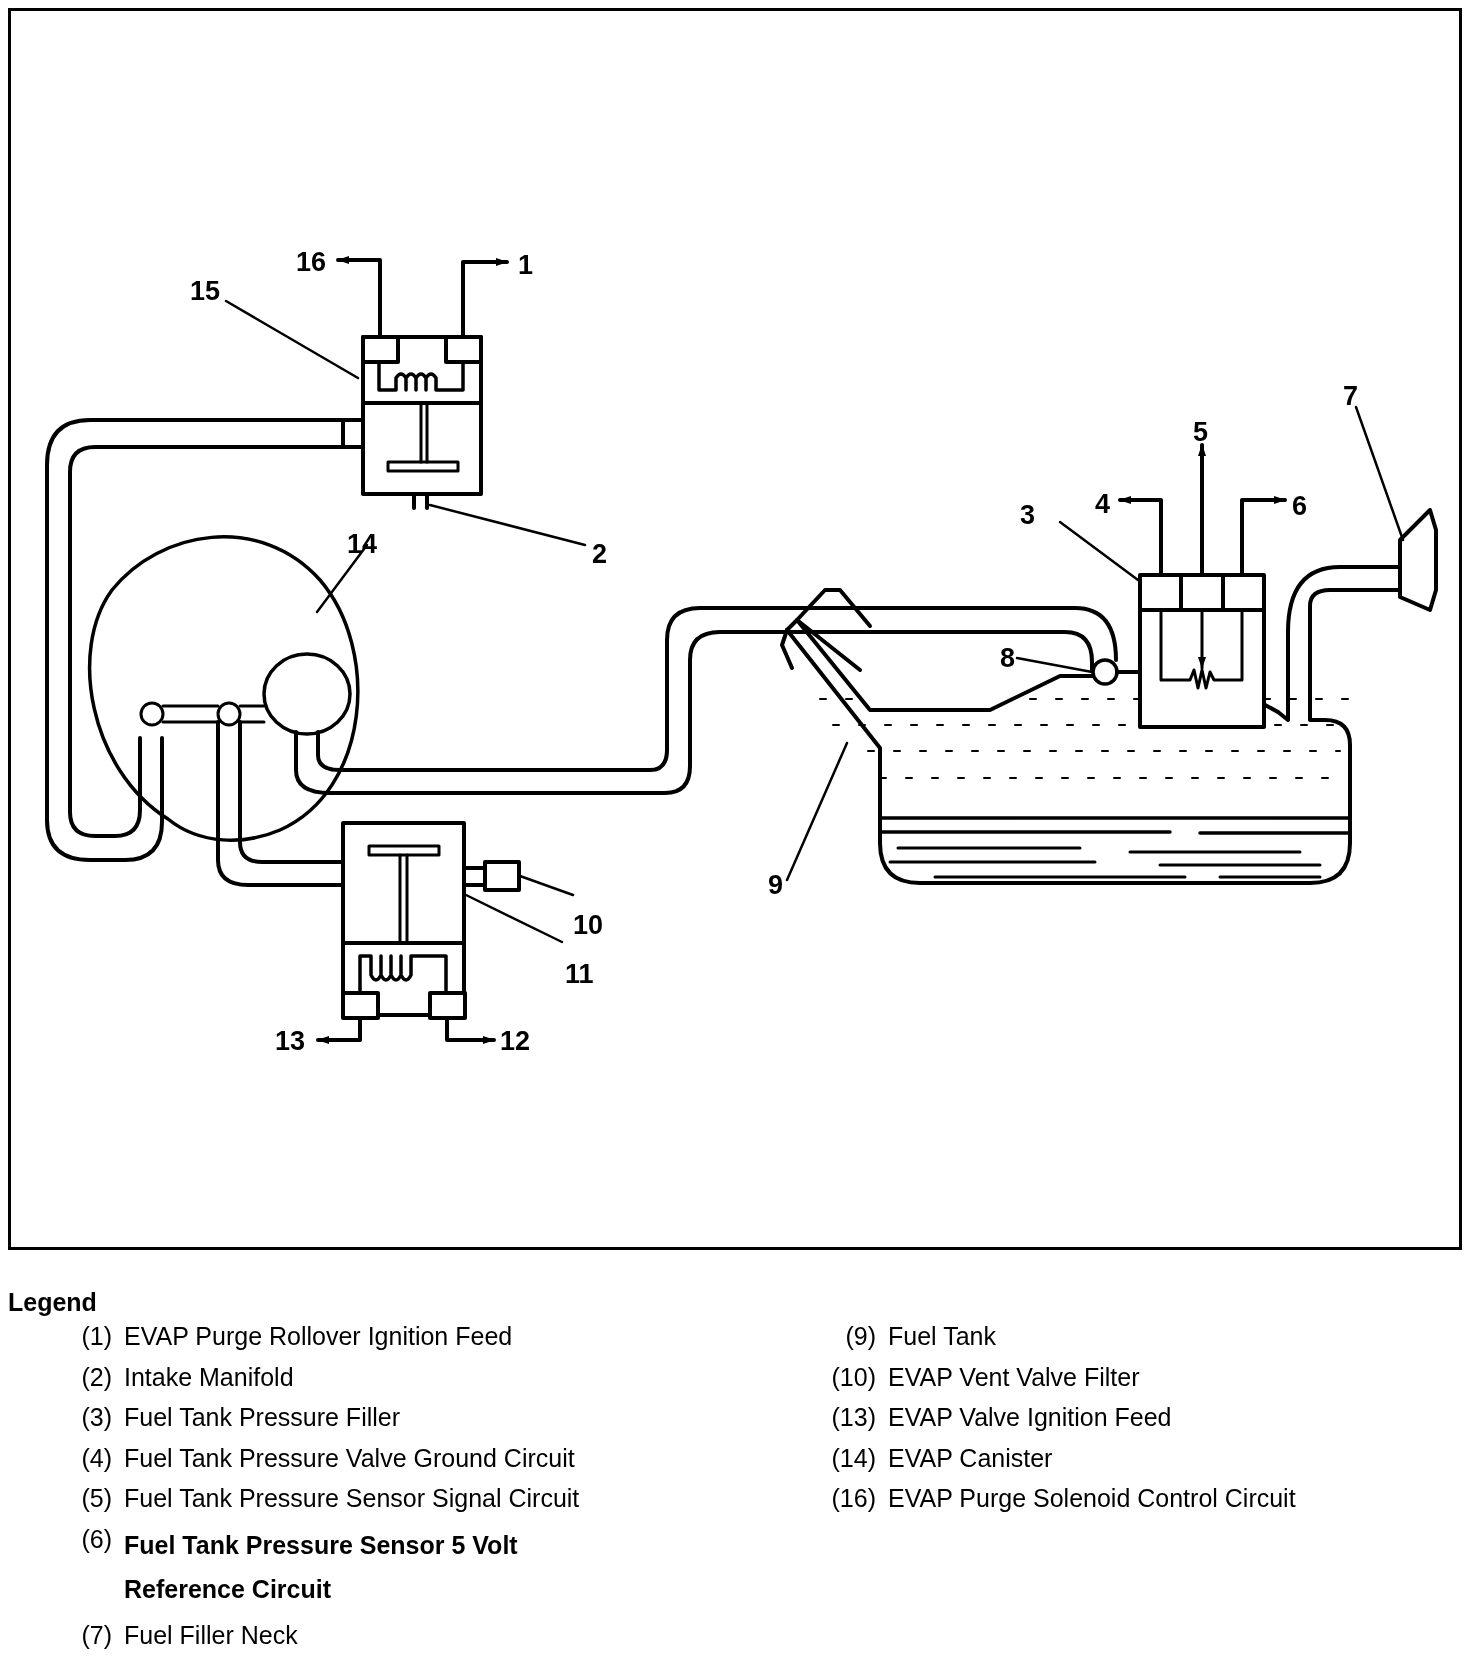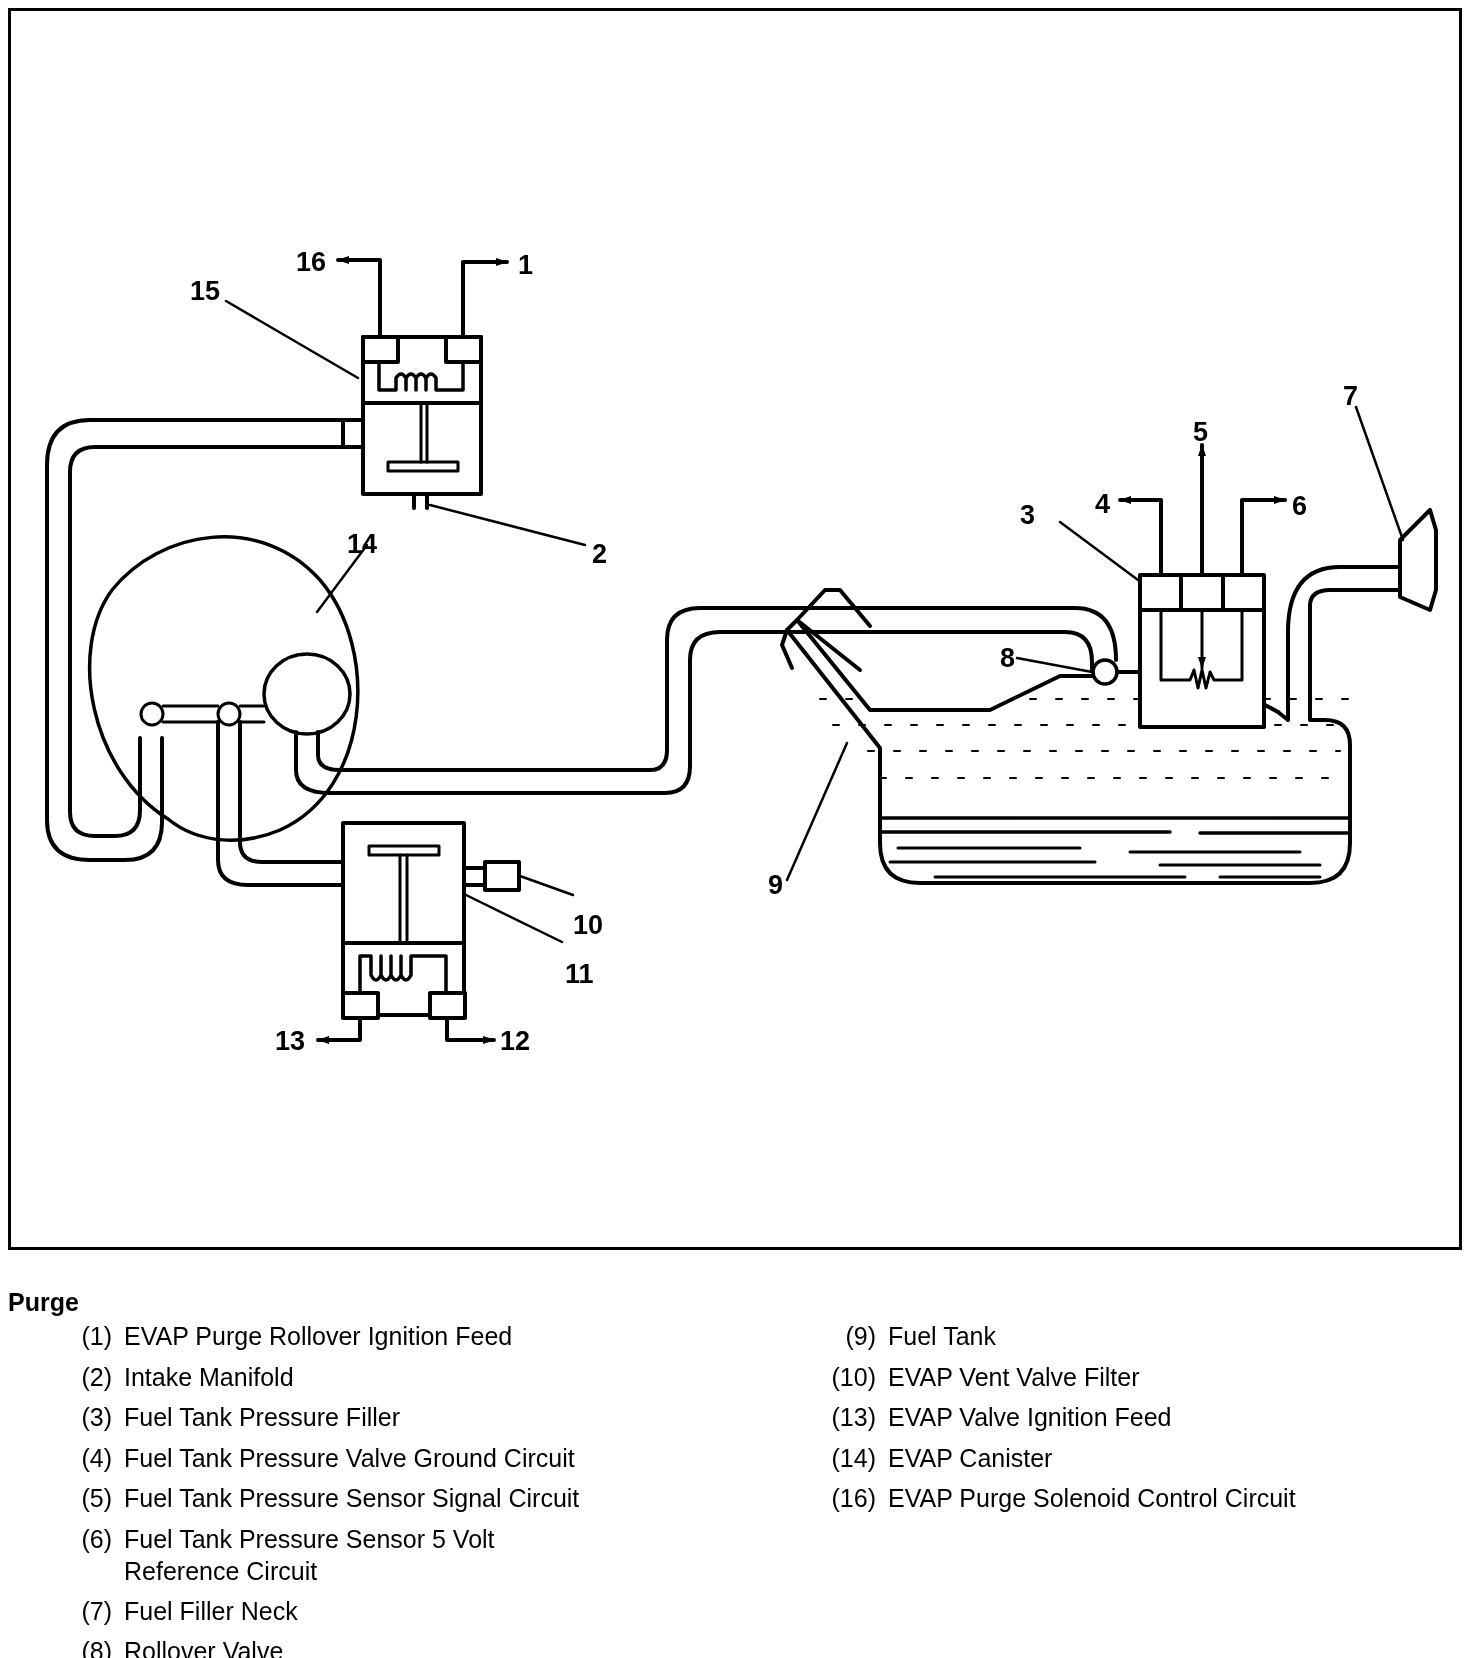--- a/index.html
+++ b/index.html
@@ -11,21 +11,21 @@
   #diagram .lbl { font-family: "Liberation Sans", sans-serif; font-weight: bold; font-size: 27px; fill: #000; }
   #legend-title { position: absolute; left: 8px; top: 1288px; font-weight: bold; font-size: 25px; }
   .legend-col { position: absolute; top: 1316px; font-size: 25px; line-height: 40.5px; }
   .legend-col .item { display: flex; }
   .legend-col .num { text-align: right; display: inline-block; }
   .legend-col .txt { display: inline-block; padding-left: 12px; }
   #legend-left { left: 68px; }
   #legend-left .num { width: 44px; }
   #legend-right { left: 812px; }
   #legend-right .num { width: 64px; }
-  .legend-col .item.two-line .txt { line-height: 32px; padding-top: 4px; padding-bottom: 4px; }
+  .legend-col .item.two-line .txt { line-height: 44px; padding-top: 4px; padding-bottom: 4px; font-weight: bold; }
 </style>
 </head>
 <body>
 
 <div id="frame"></div>
 
 <svg id="diagram" viewBox="0 0 1472 1260" xmlns="http://www.w3.org/2000/svg">
   <defs>
     <marker id="arrow" markerWidth="12" markerHeight="10" refX="11" refY="5" orient="auto" markerUnits="userSpaceOnUse">
       <path d="M0,1 L12,5 L0,9 Z" fill="#000"></path>
@@ -159,21 +159,21 @@
   <text class="lbl" x="1292" y="515">6</text>
   <text class="lbl" x="1020" y="524">3</text>
   <text class="lbl" x="1000" y="667">8</text>
   <text class="lbl" x="768" y="894">9</text>
   <text class="lbl" x="573" y="934">10</text>
   <text class="lbl" x="565" y="983">11</text>
   <text class="lbl" x="275" y="1050">13</text>
   <text class="lbl" x="500" y="1050">12</text>
 </svg>
 
-<div id="legend-title">Purge</div>
+<div id="legend-title">Legend</div>
 
 <div id="legend-left" class="legend-col">
   <div class="item">
       <span class="num">(1)</span>
       <span class="txt">EVAP Purge Rollover Ignition Feed</span>
     </div>
   <div class="item">
       <span class="num">(2)</span>
       <span class="txt">Intake Manifold</span>
     </div>

